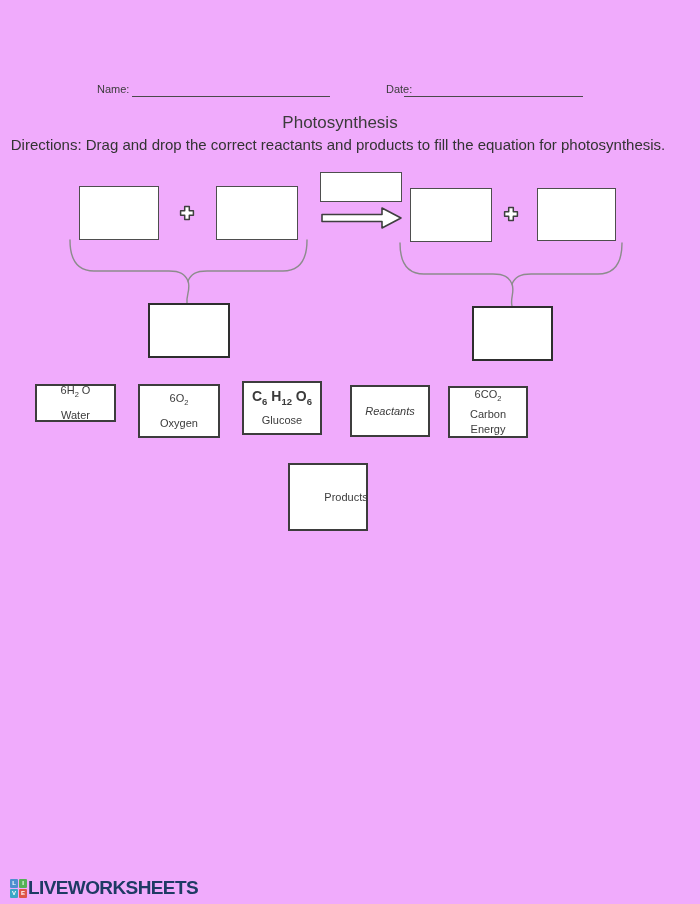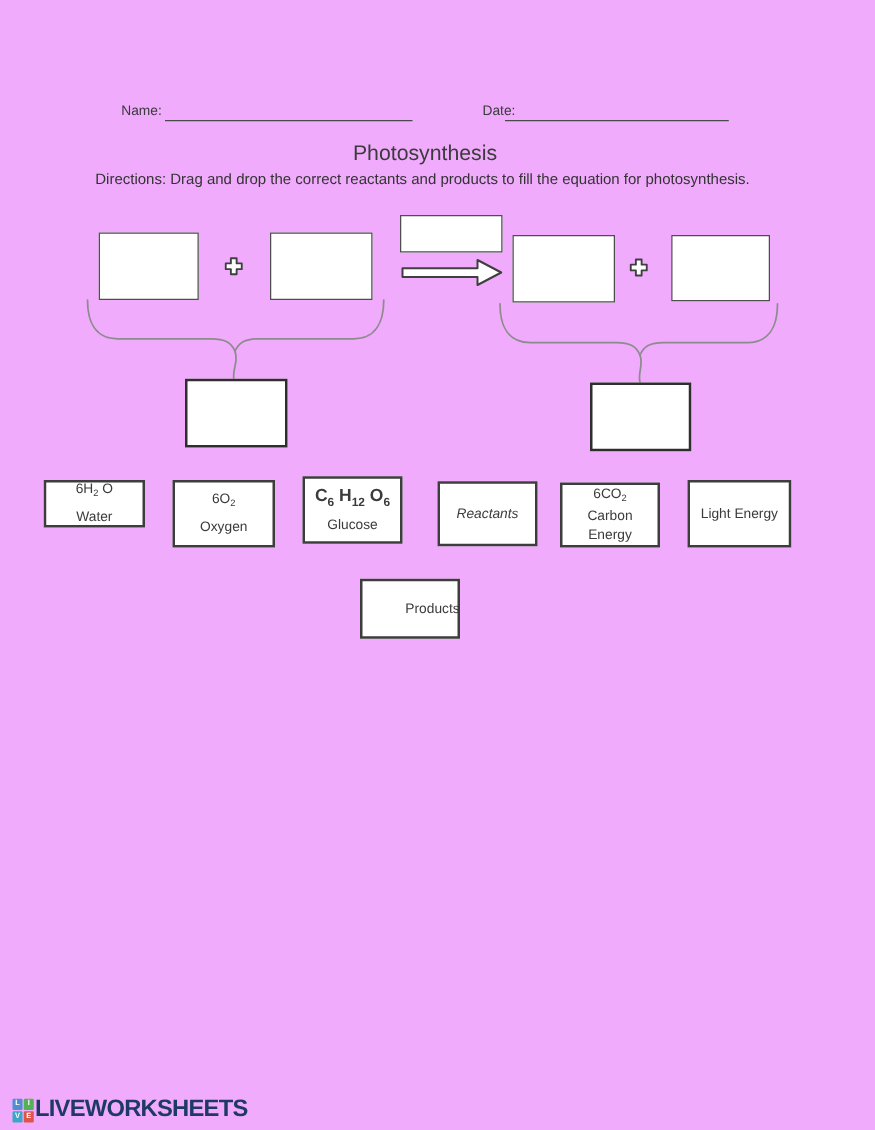--- a/index.html
+++ b/index.html
@@ -6,21 +6,21 @@
   .page {
     position:relative; width:700px; height:904px; background:#f0abfc;
     font-family:"Liberation Sans", sans-serif; color:#3b3b3b; overflow:hidden;
   }
   .txt { position:absolute; white-space:nowrap; }
 
   
   .hdr-label { font-size:11px; color:#3b3b3b; }
   .hdr-line { position:absolute; border-bottom:1px solid #4a4a4a; height:12px; }
   .title { position:absolute; left:0; width:680px; text-align:center; font-size:17px; color:#3b3b3b; }
-  .directions { position:absolute; left:0; width:676px; text-align:center; font-size:12px; color:#333333; }
+  .directions { position:absolute; left:0; width:676px; text-align:center; font-size:15px; color:#333333; }
 
   
   .eq-box { position:absolute; background:#ffffff; border:1.6px solid #4e4e4e; box-sizing:border-box; }
   .drop-box { position:absolute; background:#ffffff; border:2px solid #2e2e2e; box-sizing:border-box; }
 
   
   .tile {
     position:absolute; background:#ffffff; border:2px solid #3d3d3d; box-sizing:border-box;
     display:flex; flex-direction:column; align-items:center; justify-content:center;
     text-align:center; font-size:11px; color:#3b3b3b; cursor:grab;
@@ -109,25 +109,22 @@
   <div class="tile" style="left:350px; top:385px; width:80px; height:52px;">
     <div class="tile-label" style="margin-top:0;font-style:italic;">Reactants</div>
   </div>
 
   <div class="tile three-line" style="left:448px; top:386px; width:80px; height:52px;">
     <div class="formula"><span>6CO</span><sub>2</sub></div>
     <div class="tile-label">Carbon</div>
     <div class="tile-label">Energy</div>
   </div>
 
-  <div class="tile" style="left:550px; top:384px; width:83px; height:54px;">
-    <div class="tile-label" style="margin-top:0;">Light Energy</div>
-  </div>
 
-  <div class="tile" style="left:288px; top:463px; width:80px; height:48px;padding-left:36px;">
+  <div class="tile" style="left:288px; top:463px; width:80px; height:68px;padding-left:36px;">
     <div class="tile-label" style="margin-top:0;">Products</div>
   </div>
 
   <div class="logo">
     <div class="logo-grid">
       <span class="logo-tile" style="background: rgb(78, 143, 208);">L</span>
       <span class="logo-tile" style="background: rgb(85, 177, 85);">I</span>
       <span class="logo-tile" style="background: rgb(58, 167, 198);">V</span>
       <span class="logo-tile" style="background: rgb(222, 84, 72);">E</span>
     </div>

